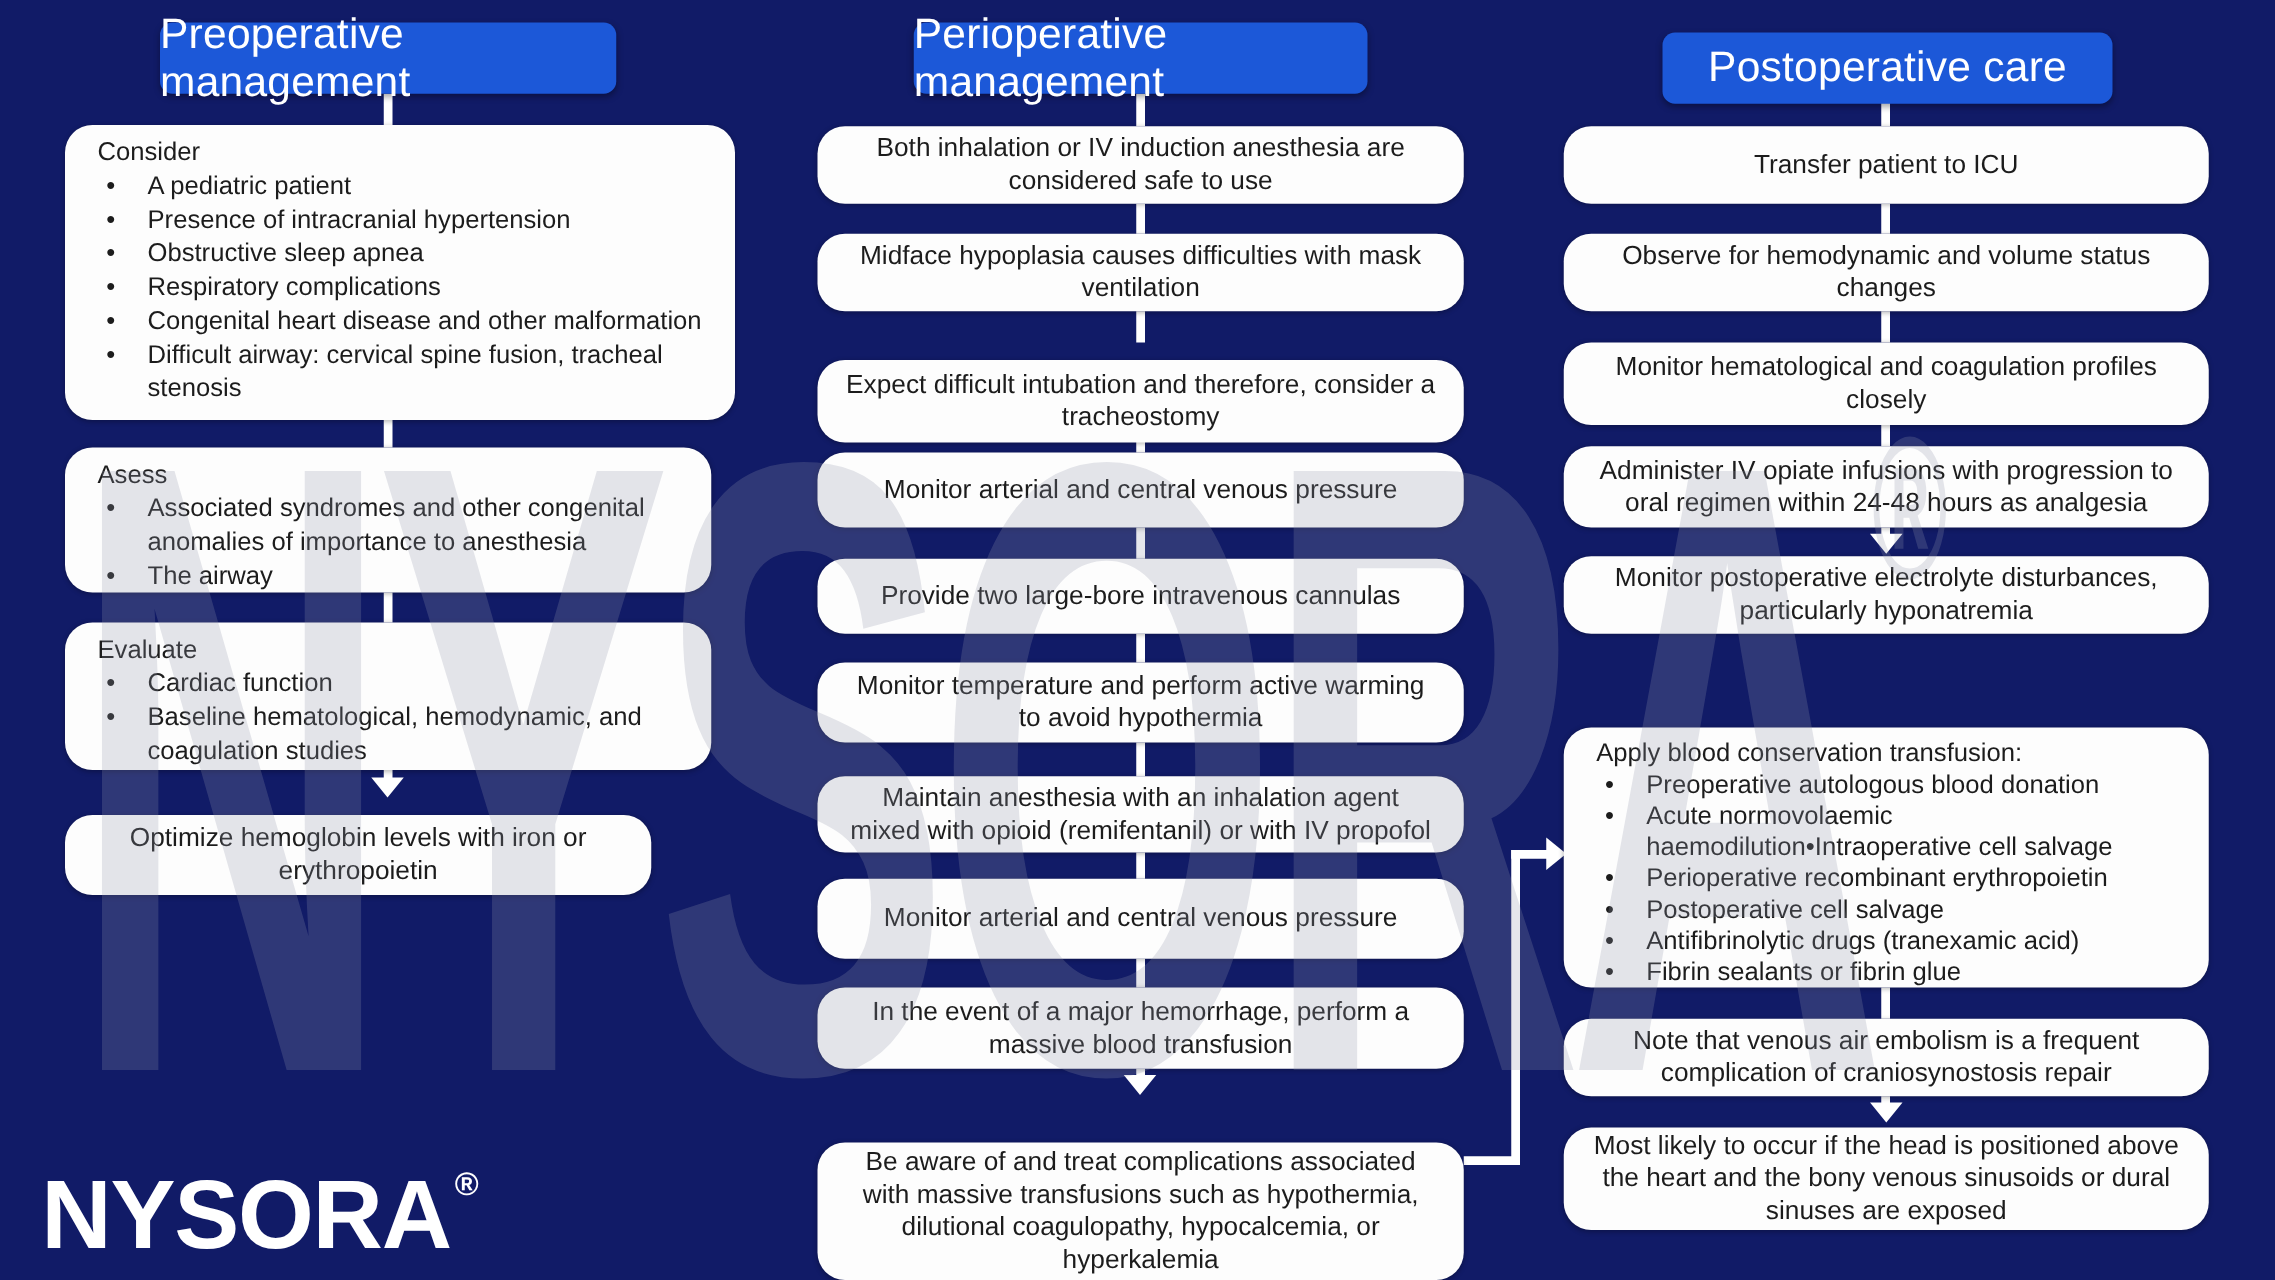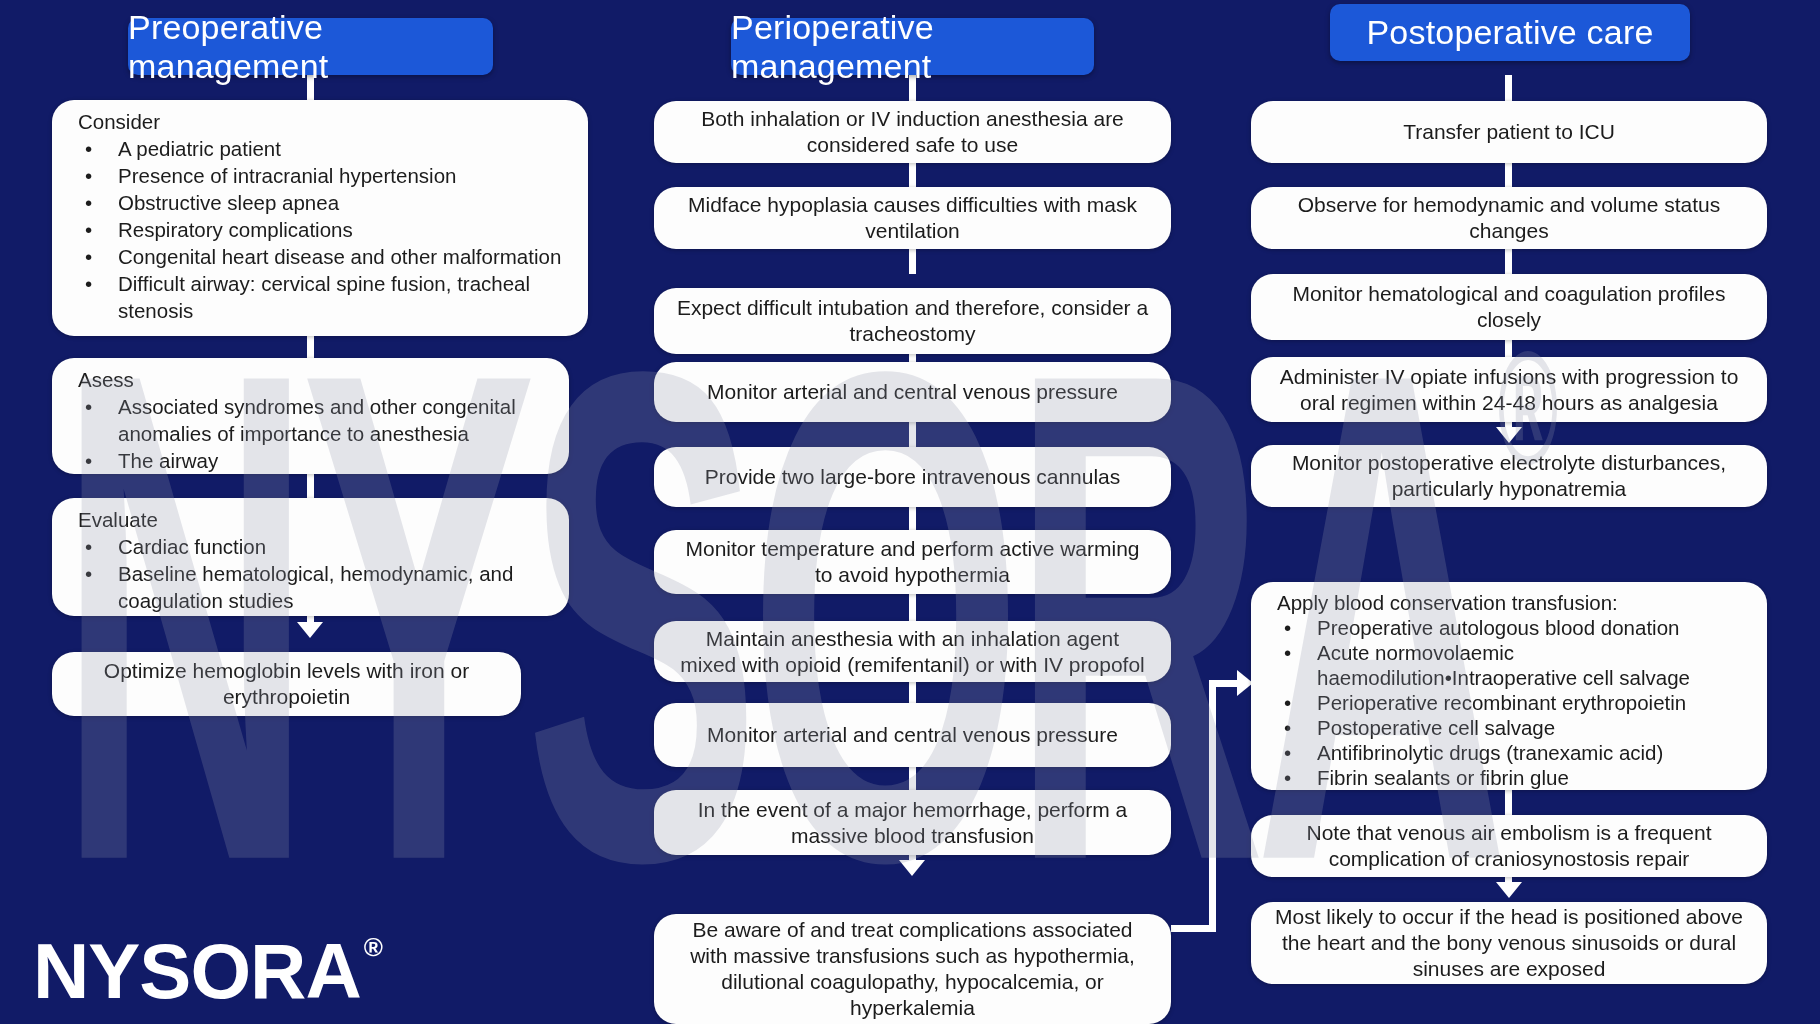--- a/index.html
+++ b/index.html
@@ -97,21 +97,21 @@
   <div class="bx ctr" style="left:654px;top:621px;width:517px;height:61px;box-sizing:border-box;">Maintain anesthesia with an inhalation agent mixed with opioid (remifentanil) or with IV propofol</div>
   <div class="bx ctr" style="left:654px;top:703px;width:517px;height:64px;box-sizing:border-box;">Monitor arterial and central venous pressure</div>
   <div class="bx ctr" style="left:654px;top:790px;width:517px;height:65px;box-sizing:border-box;">In the event of a major hemorrhage, perform a massive blood transfusion</div>
   <div class="bx ctr" style="left:654px;top:878px;width:517px;height:110px;box-sizing:border-box;margin-top:36px;">Be aware of and treat complications associated with massive transfusions such as hypothermia, dilutional coagulopathy, hypocalcemia, or hyperkalemia</div>
 
   <div class="hseg" style="left:1171px;top:925px;width:45px;"></div>
   <div class="vseg" style="left:1209px;top:680px;height:252px;"></div>
   <div class="hseg" style="left:1209px;top:680px;width:30px;"></div>
   <div class="tri-r" style="left:1237px;top:670px;"></div>
 
-  <div class="hdr" style="left:1330px;top:4px;width:360px;height:57px;">Postoperative care</div>
+  <div class="hdr" style="left:1330px;top:26px;width:360px;height:57px;">Postoperative care</div>
 
   <div class="vseg" style="left:1505px;top:75px;height:26px;"></div>
   <div class="vseg" style="left:1505px;top:163px;height:24px;"></div>
   <div class="vseg" style="left:1505px;top:249px;height:25px;"></div>
   <div class="vseg" style="left:1505px;top:340px;height:17px;"></div>
   <div class="vseg" style="left:1505px;top:422px;height:7px;"></div>
   <div class="tri-d" style="left:1496px;top:427px;"></div>
   <div class="vseg" style="left:1505px;top:790px;height:25px;"></div>
   <div class="vseg" style="left:1505px;top:877px;height:7px;"></div>
   <div class="tri-d" style="left:1496px;top:882px;"></div>

